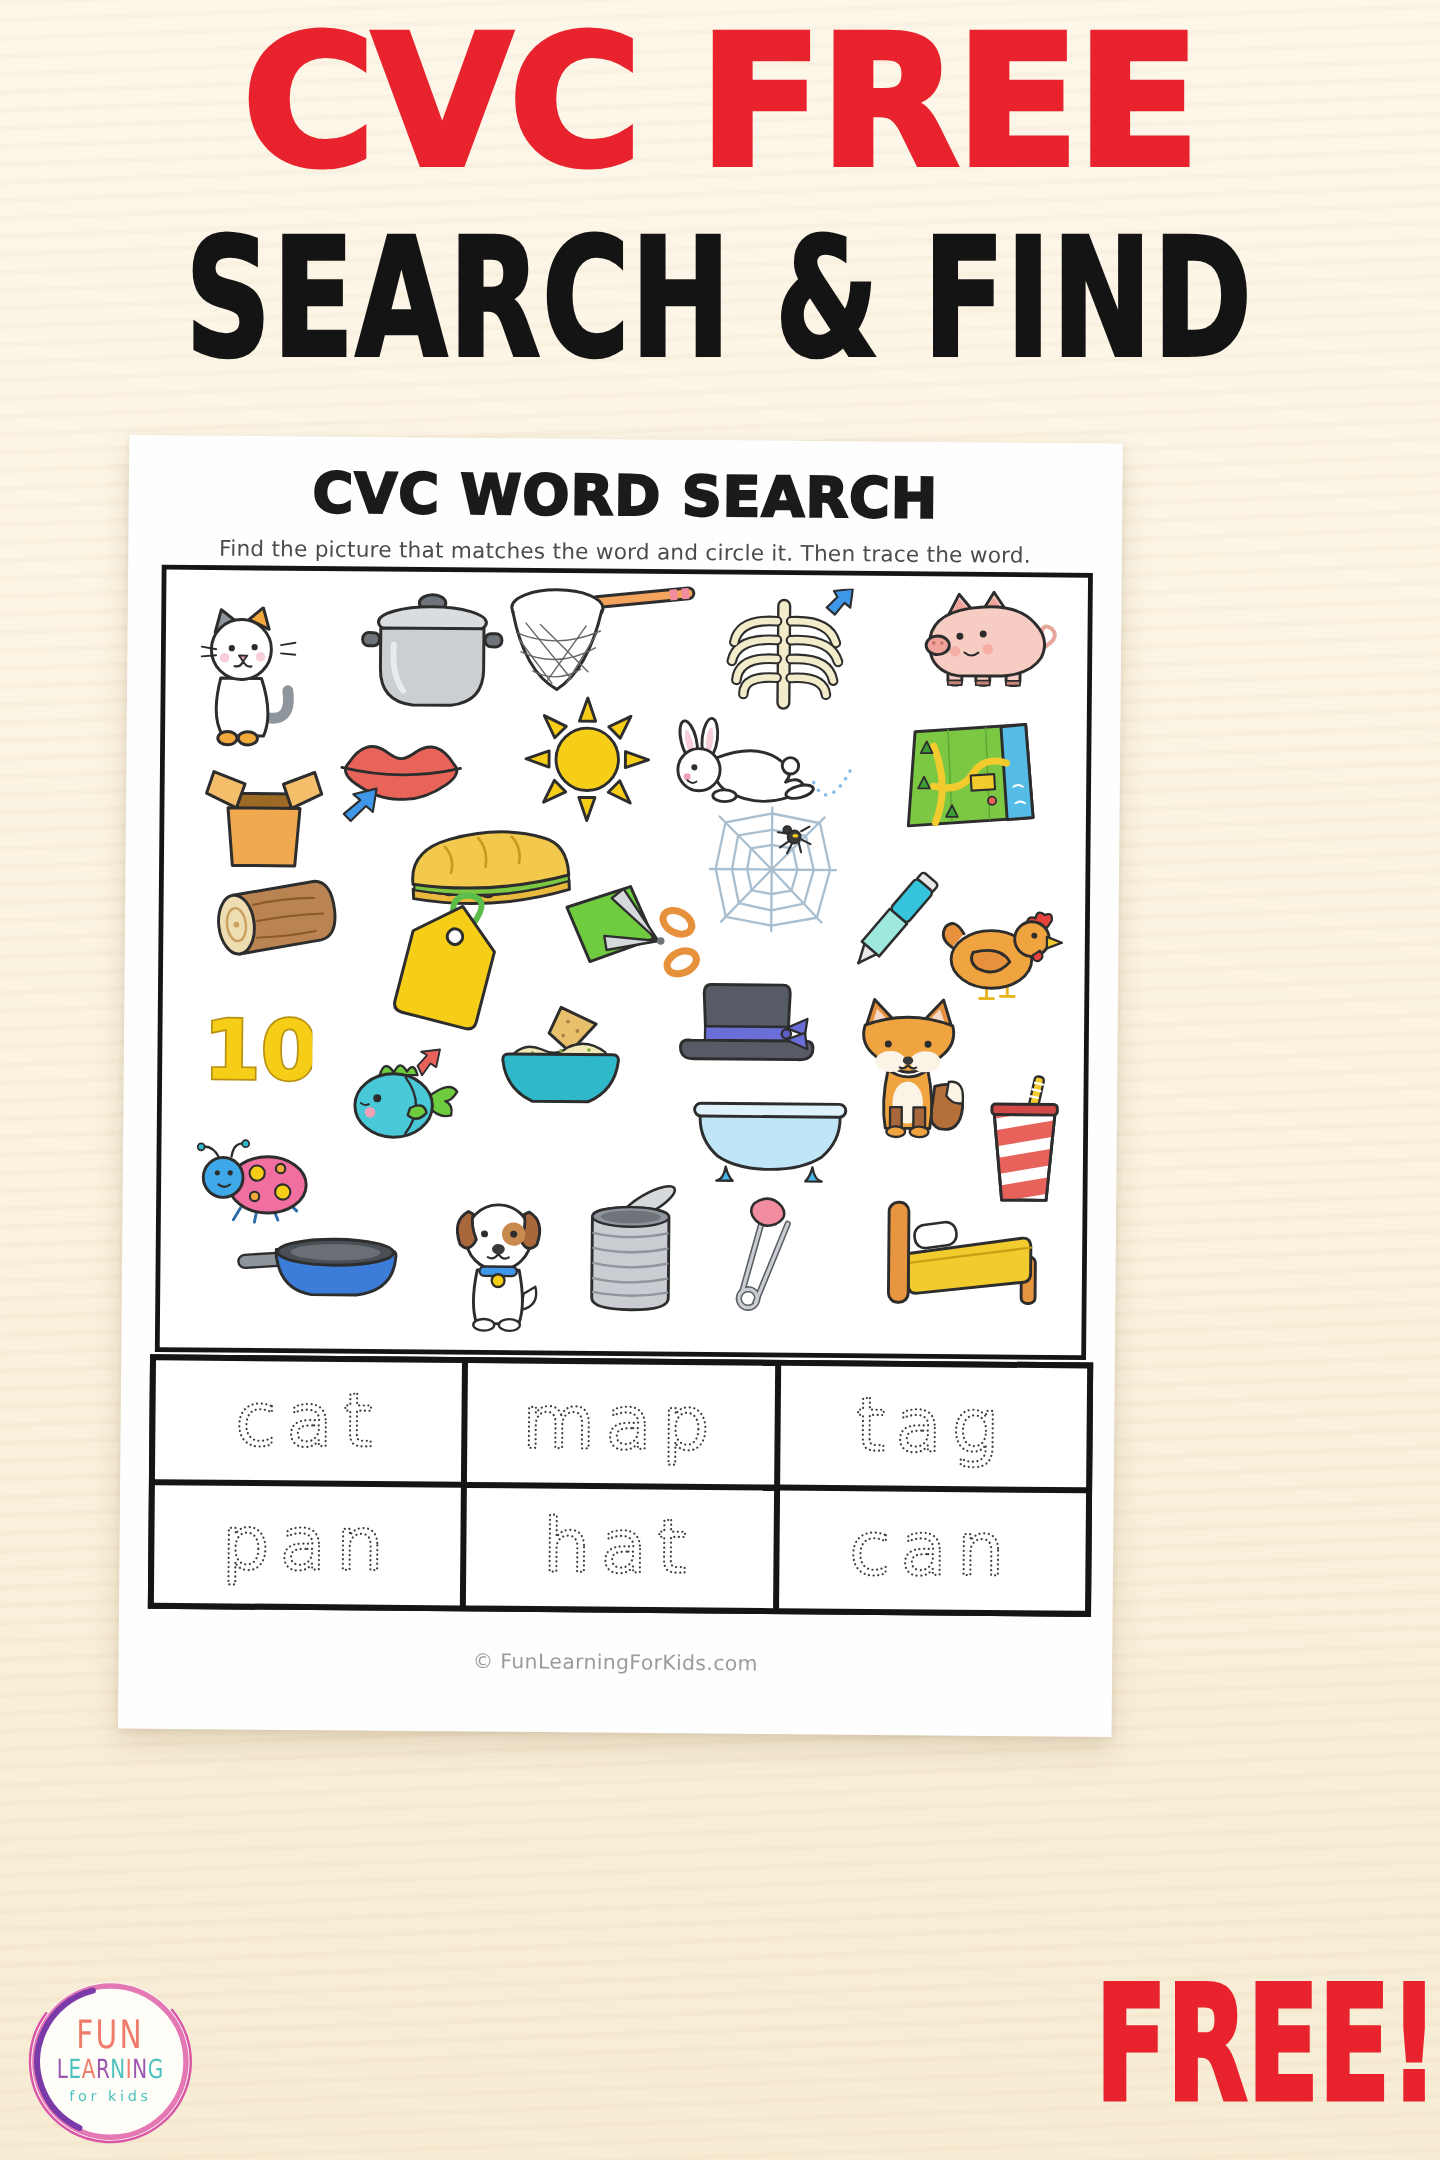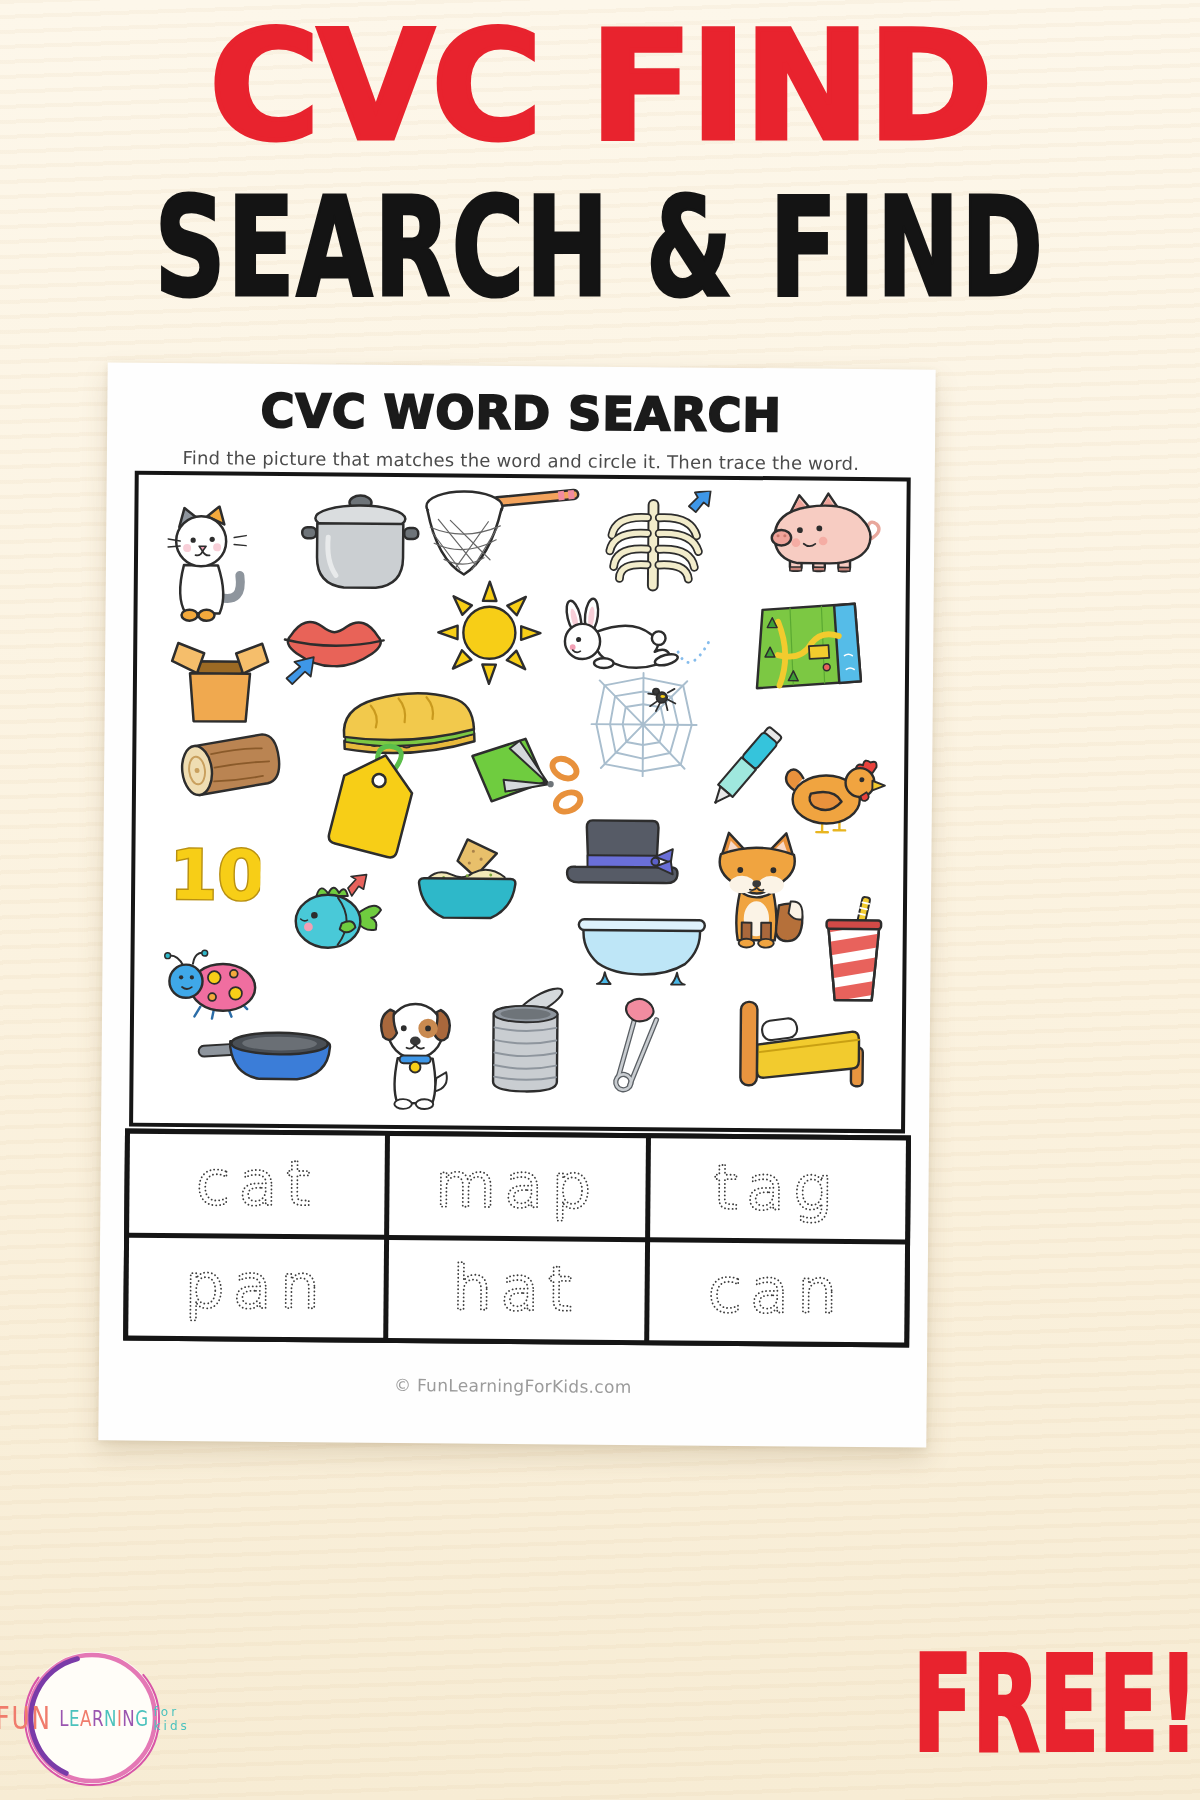--- a/index.html
+++ b/index.html
@@ -22,33 +22,33 @@
   .picture-box{position:absolute;left:28px;top:108px;width:768px;height:648px;border:4px solid #151515;background:#fff;}
   .item{position:absolute;}
   .item svg{width:100%;height:100%;display:block;}
   .word-grid{position:absolute;left:24px;top:766px;width:776px;height:202px;display:grid;
     grid-template-columns:1fr 1fr 1fr;grid-template-rows:1fr 1fr;border:5px solid #151515;background:#151515;gap:5px;}
   .word-cell{background:#fff;display:flex;align-items:center;justify-content:center;}
   .word-cell svg{width:94%;height:88%;}
   .ws-copyright{position:absolute;top:1010px;left:0;width:100%;text-align:center;font-size:17px;color:#9b9b9b;letter-spacing:0.3px;}
   .logo{position:absolute;left:18px;top:1644px;width:148px;height:148px;}
   .logo > svg{position:absolute;inset:0;width:100%;height:100%;}
-  .logo-text{position:absolute;inset:0;display:flex;flex-direction:row;align-items:center;justify-content:center;gap:3px;}
+  .logo-text{position:absolute;inset:0;display:flex;flex-direction:column;align-items:center;justify-content:center;gap:3px;}
   .logo-fun{font-size:26px;letter-spacing:2px;color:#F07C6C;transform:scale(0.95,1.25);}
   .logo-learning{font-size:17.5px;letter-spacing:0.5px;transform:scale(0.95,1.25);white-space:nowrap;}
   .logo-forkids{font-size:12px;letter-spacing:3px;color:#4BC2BD;margin-top:2px;}
   .free-badge{position:absolute;top:1638px;left:850px;width:370px;text-align:center;font-size:132px;font-weight:bold;
     color:#E8232E;-webkit-text-stroke:4px #E8232E;line-height:1;transform:scaleX(0.66);transform-origin:center;}
 </style>
 </head>
 <body>
 
 <div class="page">
 
-  <div class="headline-main">CVC FIND</div>
+  <div class="headline-main">CVC FREE</div>
   <div class="headline-sub"><span>SEARCH &amp; FIND</span></div>
 
   <div class="paper">
     <div class="ws-title">CVC WORD SEARCH</div>
     <div class="ws-instructions">Find the picture that matches the word and circle it. Then trace the word.</div>
 
     <div class="picture-box">
 
       <div class="item" style="left:22px;top:30px;width:100px;height:120px">
         <svg viewBox="0 0 100 120" fill="none" stroke="#2d2d2d" stroke-width="2.5" stroke-linejoin="round" stroke-linecap="round">

